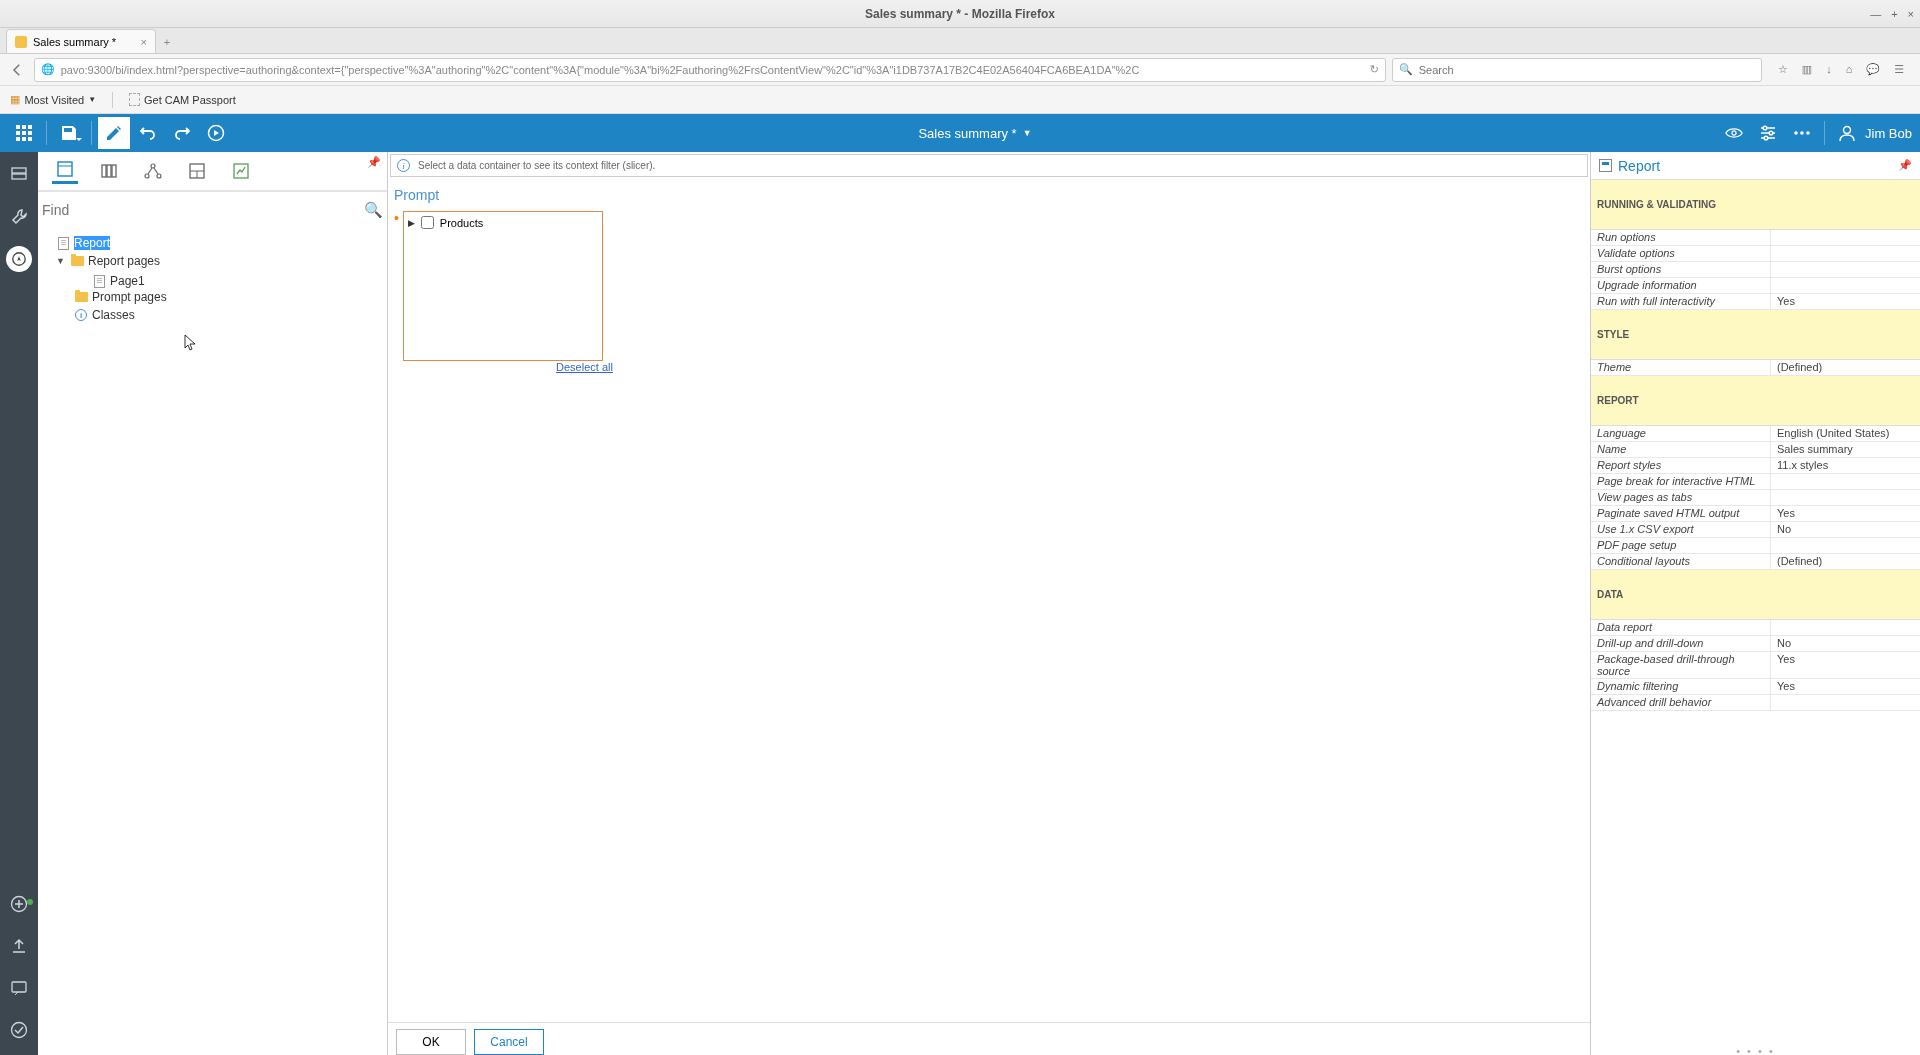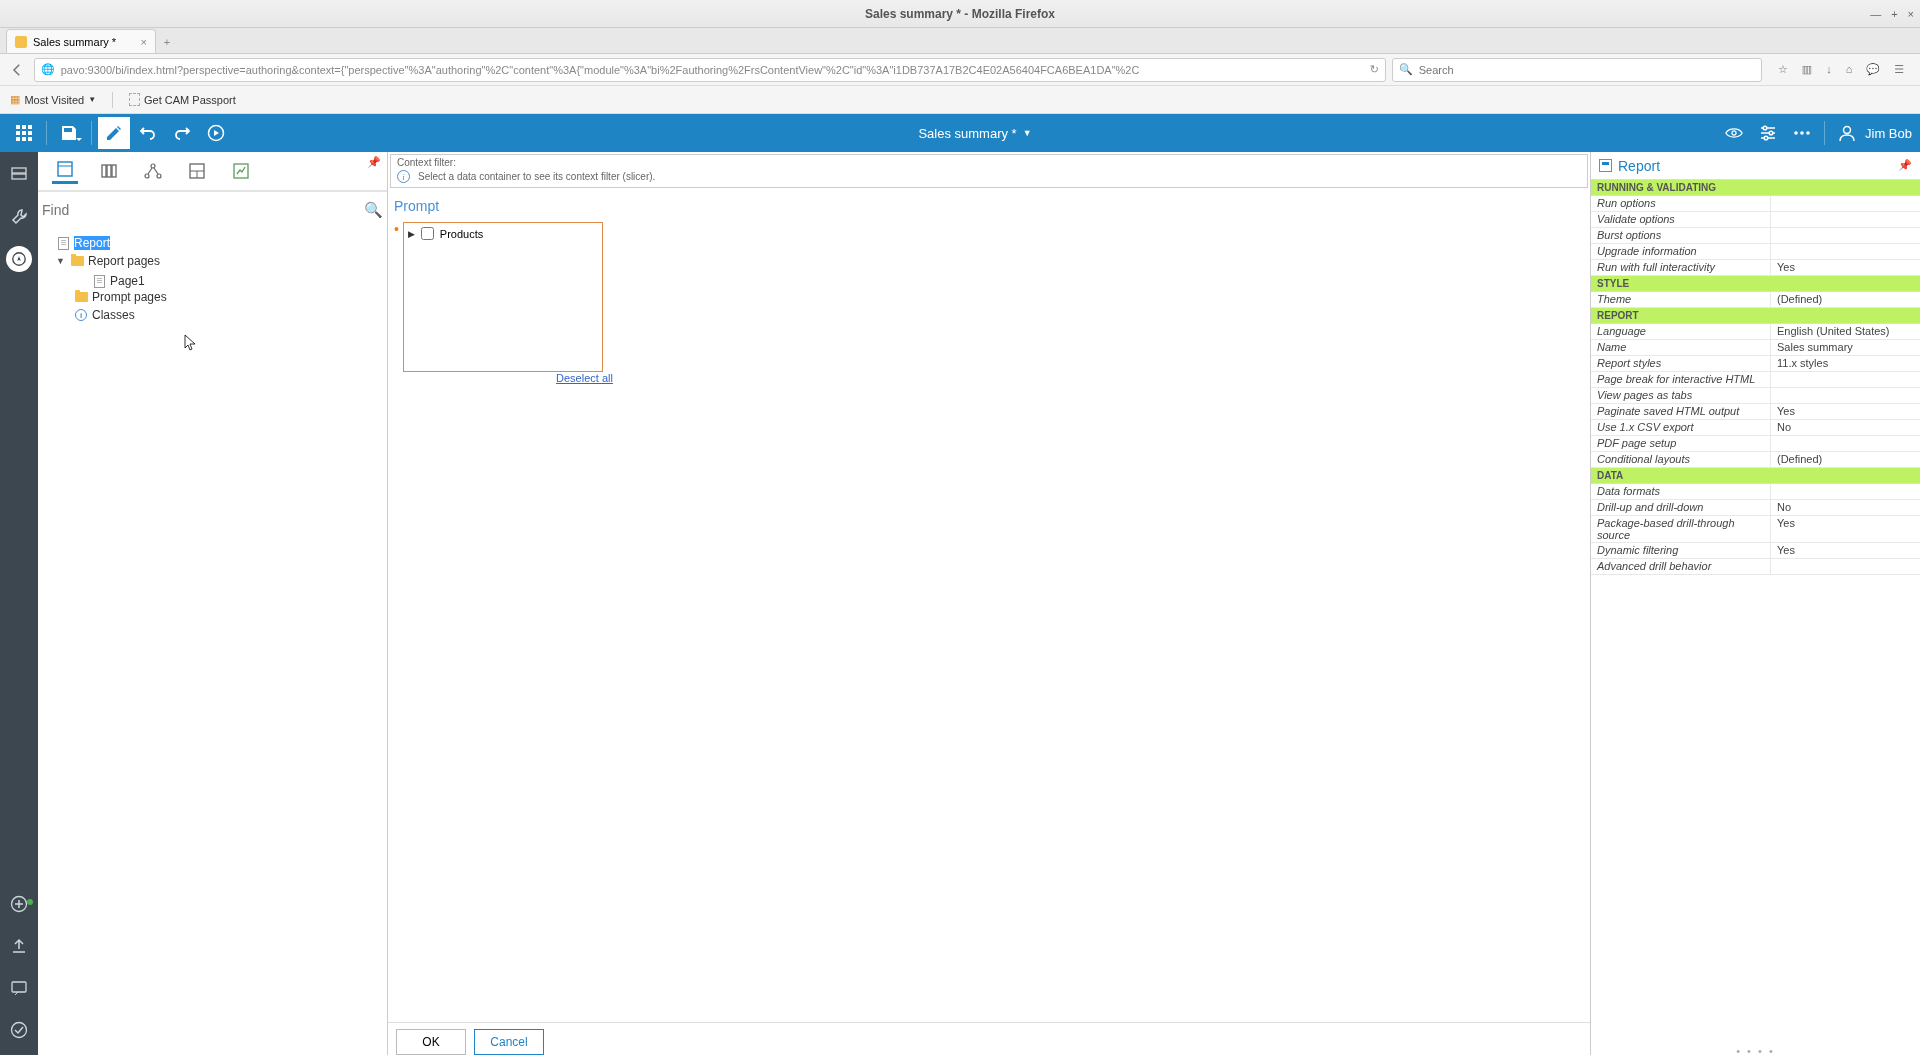--- a/index.html
+++ b/index.html
@@ -95,21 +95,21 @@
 .deselect-link { color:#3366cc; font-size:11px; text-decoration:underline; cursor:pointer; }
 .bottom-buttons { border-top:1px solid #ddd; padding: 6px 8px; display:flex; gap:8px; }
 .btn { height: 26px; min-width: 70px; border:1px solid #bbb; background:#fff; font-size:12px; cursor:pointer; }
 .btn.primary { border-color:#1f84c4; color:#1f84c4; }
 
 
 .right-panel { width: 330px; border-left:1px solid #ccc; background:#fff; display:flex; flex-direction:column; font-size:11px; }
 .rp-header { height: 28px; display:flex; align-items:center; padding: 0 8px; gap:6px; border-bottom: 1px solid #ddd; }
 .rp-title { color:#1f84c4; font-size: 14px; }
 .rp-pin { margin-left:auto; color:#888; cursor:pointer; }
-.rp-section-hdr { background:#bef264; padding: 2px 6px; font-weight:bold; color:#555; font-size:10px; border-bottom:1px solid #ddd; }
+.rp-section-hdr { background:#fef9c3; padding: 19px 6px; font-weight:bold; color:#555; font-size:10px; border-bottom:1px solid #ddd; }
 .rp-row { display:flex; border-bottom:1px solid #e8e8e8; min-height:16px; }
 .rp-label { width: 180px; padding: 1px 6px; color:#444; border-right:1px solid #e8e8e8;font-style:italic; }
 .rp-value { flex:1; padding: 1px 6px; color:#444; }
 .rp-dots { text-align:center; color:#aaa; padding:4px; letter-spacing:2px; }
 
 .report-ico { width:13px; height:13px; border:1px solid #888; background:#fff; display:inline-block; position:relative; }
 .report-ico::after { content:''; position:absolute; inset:2px; background: linear-gradient(#1f84c4 40%, transparent 40%); }
 </style>
 </head>
 <body>
@@ -386,21 +386,20 @@
         <span>Classes</span>
       </div>
       <svg class="cursor-ptr" width="14" height="18" viewBox="0 0 14 18">
           <path fill="#fff" stroke="#000" stroke-width="0.8" d="M1 1l0 13 3-3 2 5 2-1-2-5 5 0z"></path>
         </svg>
     </div>
   </div>
 
   <div class="center-canvas">
     <div class="context-filter">
-      <div>Context filter:</div>
       <div class="cf-row2">
         <span class="info-circle">i</span>
         <span>Select a data container to see its context filter (slicer).</span>
       </div>
     </div>
     <div class="prompt-area">
       <div class="prompt-title">Prompt</div>
       <div class="prompt-row">
         <span class="req-marker">•</span>
         <div>
@@ -488,21 +487,21 @@
         <div class="rp-row">
           <div class="rp-label">PDF page setup</div>
           <div class="rp-value"></div>
         </div>
         <div class="rp-row">
           <div class="rp-label">Conditional layouts</div>
           <div class="rp-value">(Defined)</div>
         </div>
         <div class="rp-section-hdr">DATA</div>
         <div class="rp-row">
-          <div class="rp-label">Data formats</div>
+          <div class="rp-label">Data report</div>
           <div class="rp-value"></div>
         </div>
         <div class="rp-row">
           <div class="rp-label">Drill-up and drill-down</div>
           <div class="rp-value">No</div>
         </div>
         <div class="rp-row">
           <div class="rp-label">Package-based drill-through source</div>
           <div class="rp-value">Yes</div>
         </div>

